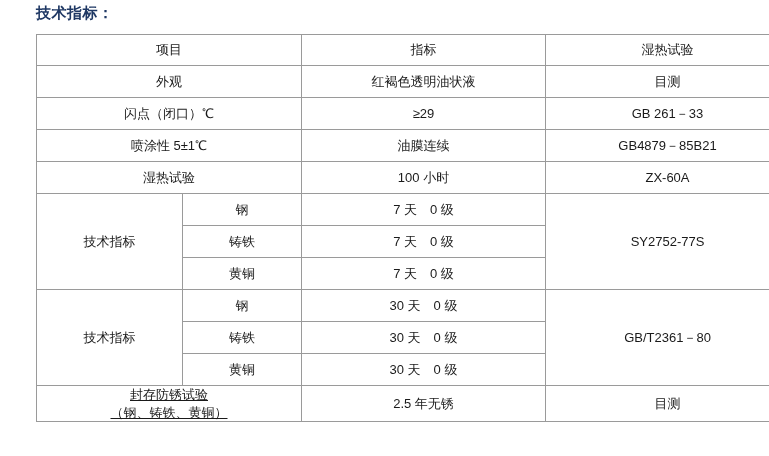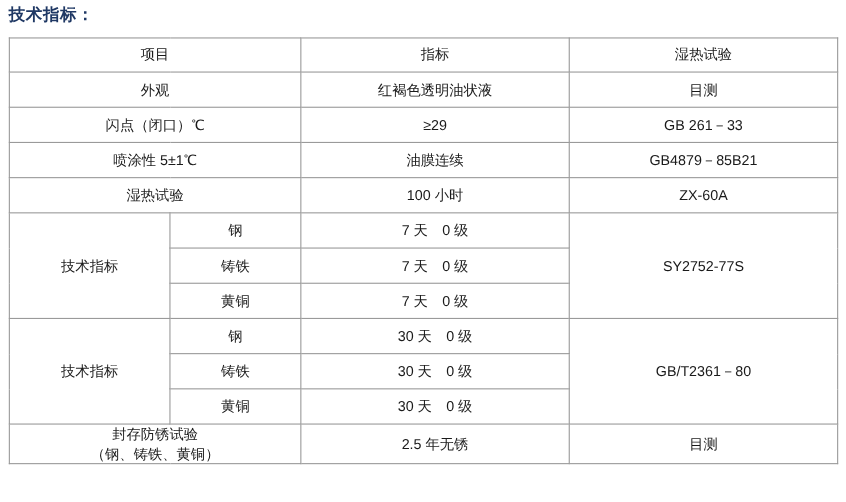--- a/index.html
+++ b/index.html
@@ -12,20 +12,21 @@
     height: 456px;
     font-family: "Liberation Sans", sans-serif;
     color: #1a1a1a;
     overflow: hidden;
   }
   .page {
     position: relative;
     width: 682px;
     height: 456px;
     box-sizing: border-box;
+    margin-left: 28px;
   }
   .doc-title {
     position: absolute;
     left: 8px;
     top: 4px;
     font-size: 15px;
     font-weight: bold;
     color: #1f3864;
     letter-spacing: 0.5px;
   }
@@ -54,20 +55,21 @@
   .col-index   { width: 244px; }
   .col-method  { width: 244px; }
   .group-label {
     width: 146px;
   }
   .sub-label {
     width: 119px;
   }
   .two-line {
     line-height: 1.45;
+    text-decoration: underline;
   }
   .two-line span {
     display: block;
   }
 </style>
 </head>
 <body>
 
 <div class="page">
 

